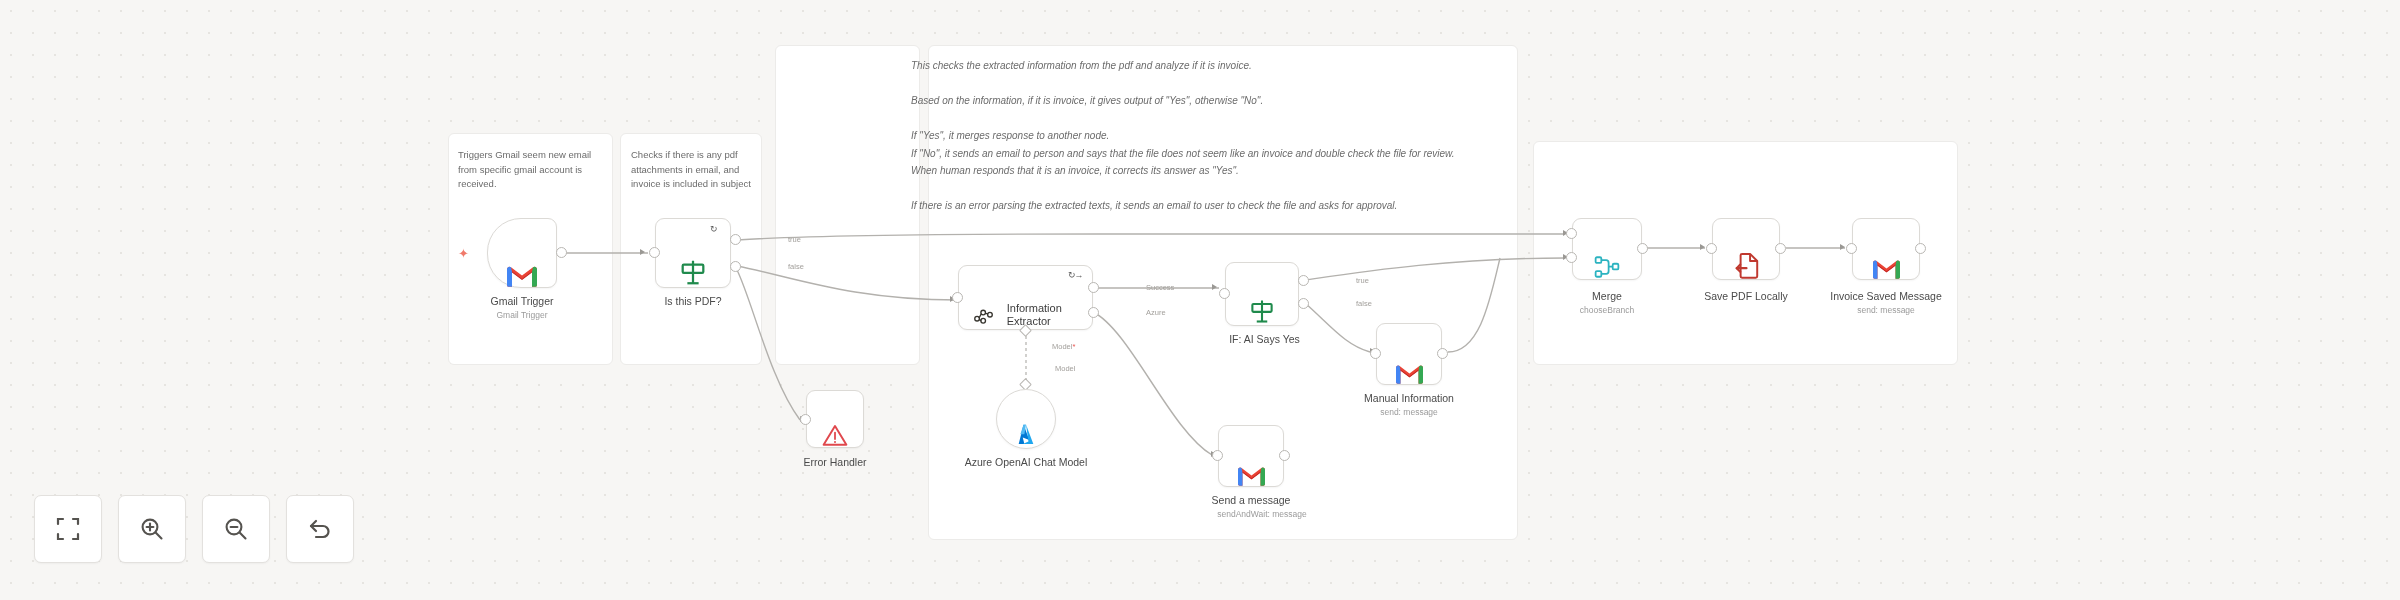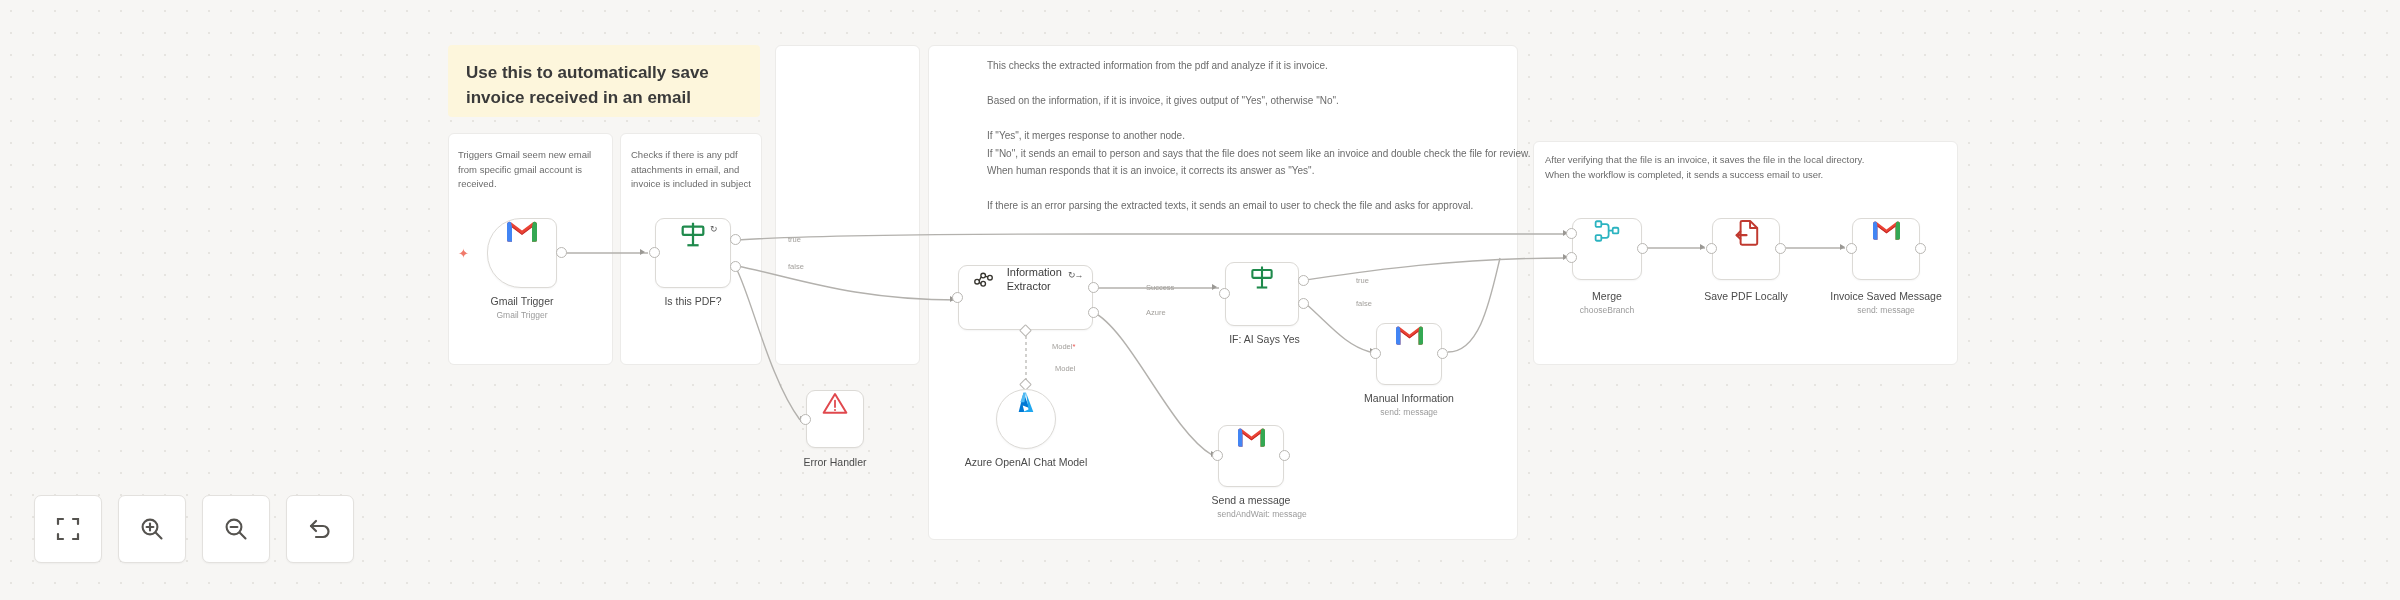--- a/index.html
+++ b/index.html
@@ -47,21 +47,21 @@
   }
   .note-text.big{font-size:10px;line-height:1.75;}
 
   
   .node{
     position:absolute;
     background:#ffffff;
     border:1px solid #dcdad6;
     border-radius:9px;
     box-sizing:border-box;
-    display:flex;align-items:flex-start;justify-content:center;
+    display:flex;align-items:flex-end;justify-content:center;
     box-shadow:0 1px 2px rgba(0,0,0,.045);
   }
   .node.trigger{
     border-top-left-radius:34px;
     border-bottom-left-radius:34px;
   }
   .node.round{
     border-radius:50%;
   }
   .node.wide{justify-content:flex-start;padding-left:14px;}
@@ -135,40 +135,35 @@
 
 <div id="canvas">
   <div id="layer">
 
     <div class="panel" style="left:448px;top:133px;width:165px;height:232px;"></div>
     <div class="panel" style="left:620px;top:133px;width:142px;height:232px;"></div>
     <div class="panel" style="left:775px;top:45px;width:145px;height:320px;"></div>
     <div class="panel" style="left:928px;top:45px;width:590px;height:495px;"></div>
     <div class="panel" style="left:1533px;top:141px;width:425px;height:224px;"></div>
 
-    <div class="note-yellow" style="left:448px;top:45px;width:312px;height:72px;">
-      <span>Use this to automatically save invoice received in an email</span>
-    </div>
 
     <div class="note-text" style="left:458px;top:148px;width:140px;">Triggers Gmail seem new email from specific gmail account is received.</div>
 
     <div class="note-text" style="left:631px;top:148px;width:120px;">Checks if there is any pdf attachments in email, and invoice is included in subject</div>
 
 
-    <div class="note-text big" style="left:987px;top:57px;width:570px;">This checks the extracted information from the pdf and analyze if it is invoice.
+    <div class="note-text big" style="left:911px;top:57px;width:570px;font-style:italic;">This checks the extracted information from the pdf and analyze if it is invoice.
 
 Based on the information, if it is invoice, it gives output of "Yes", otherwise "No".
 
 If "Yes", it merges response to another node.
 If "No", it sends an email to person and says that the file does not seem like an invoice and double check the file for review. When human responds that it is an invoice, it corrects its answer as "Yes".
 
 If there is an error parsing the extracted texts, it sends an email to user to check the file and asks for approval.</div>
 
-    <div class="note-text" style="left:1545px;top:153px;width:405px;">After verifying that the file is an invoice, it saves the file in the local directory.
-When the workflow is completed, it sends a success email to user.</div>
 
     <svg class="wires" viewBox="0 0 2400 600">
       <g fill="none" stroke="#b3b1ad" stroke-width="1.4">
 
         <path d="M562,253 L648,253"></path>
 
         <path d="M737,240 C 800,236 900,234 1100,234 L1565,234"></path>
 
         <path d="M737,266 C 790,276 850,300 958,300"></path>
 

